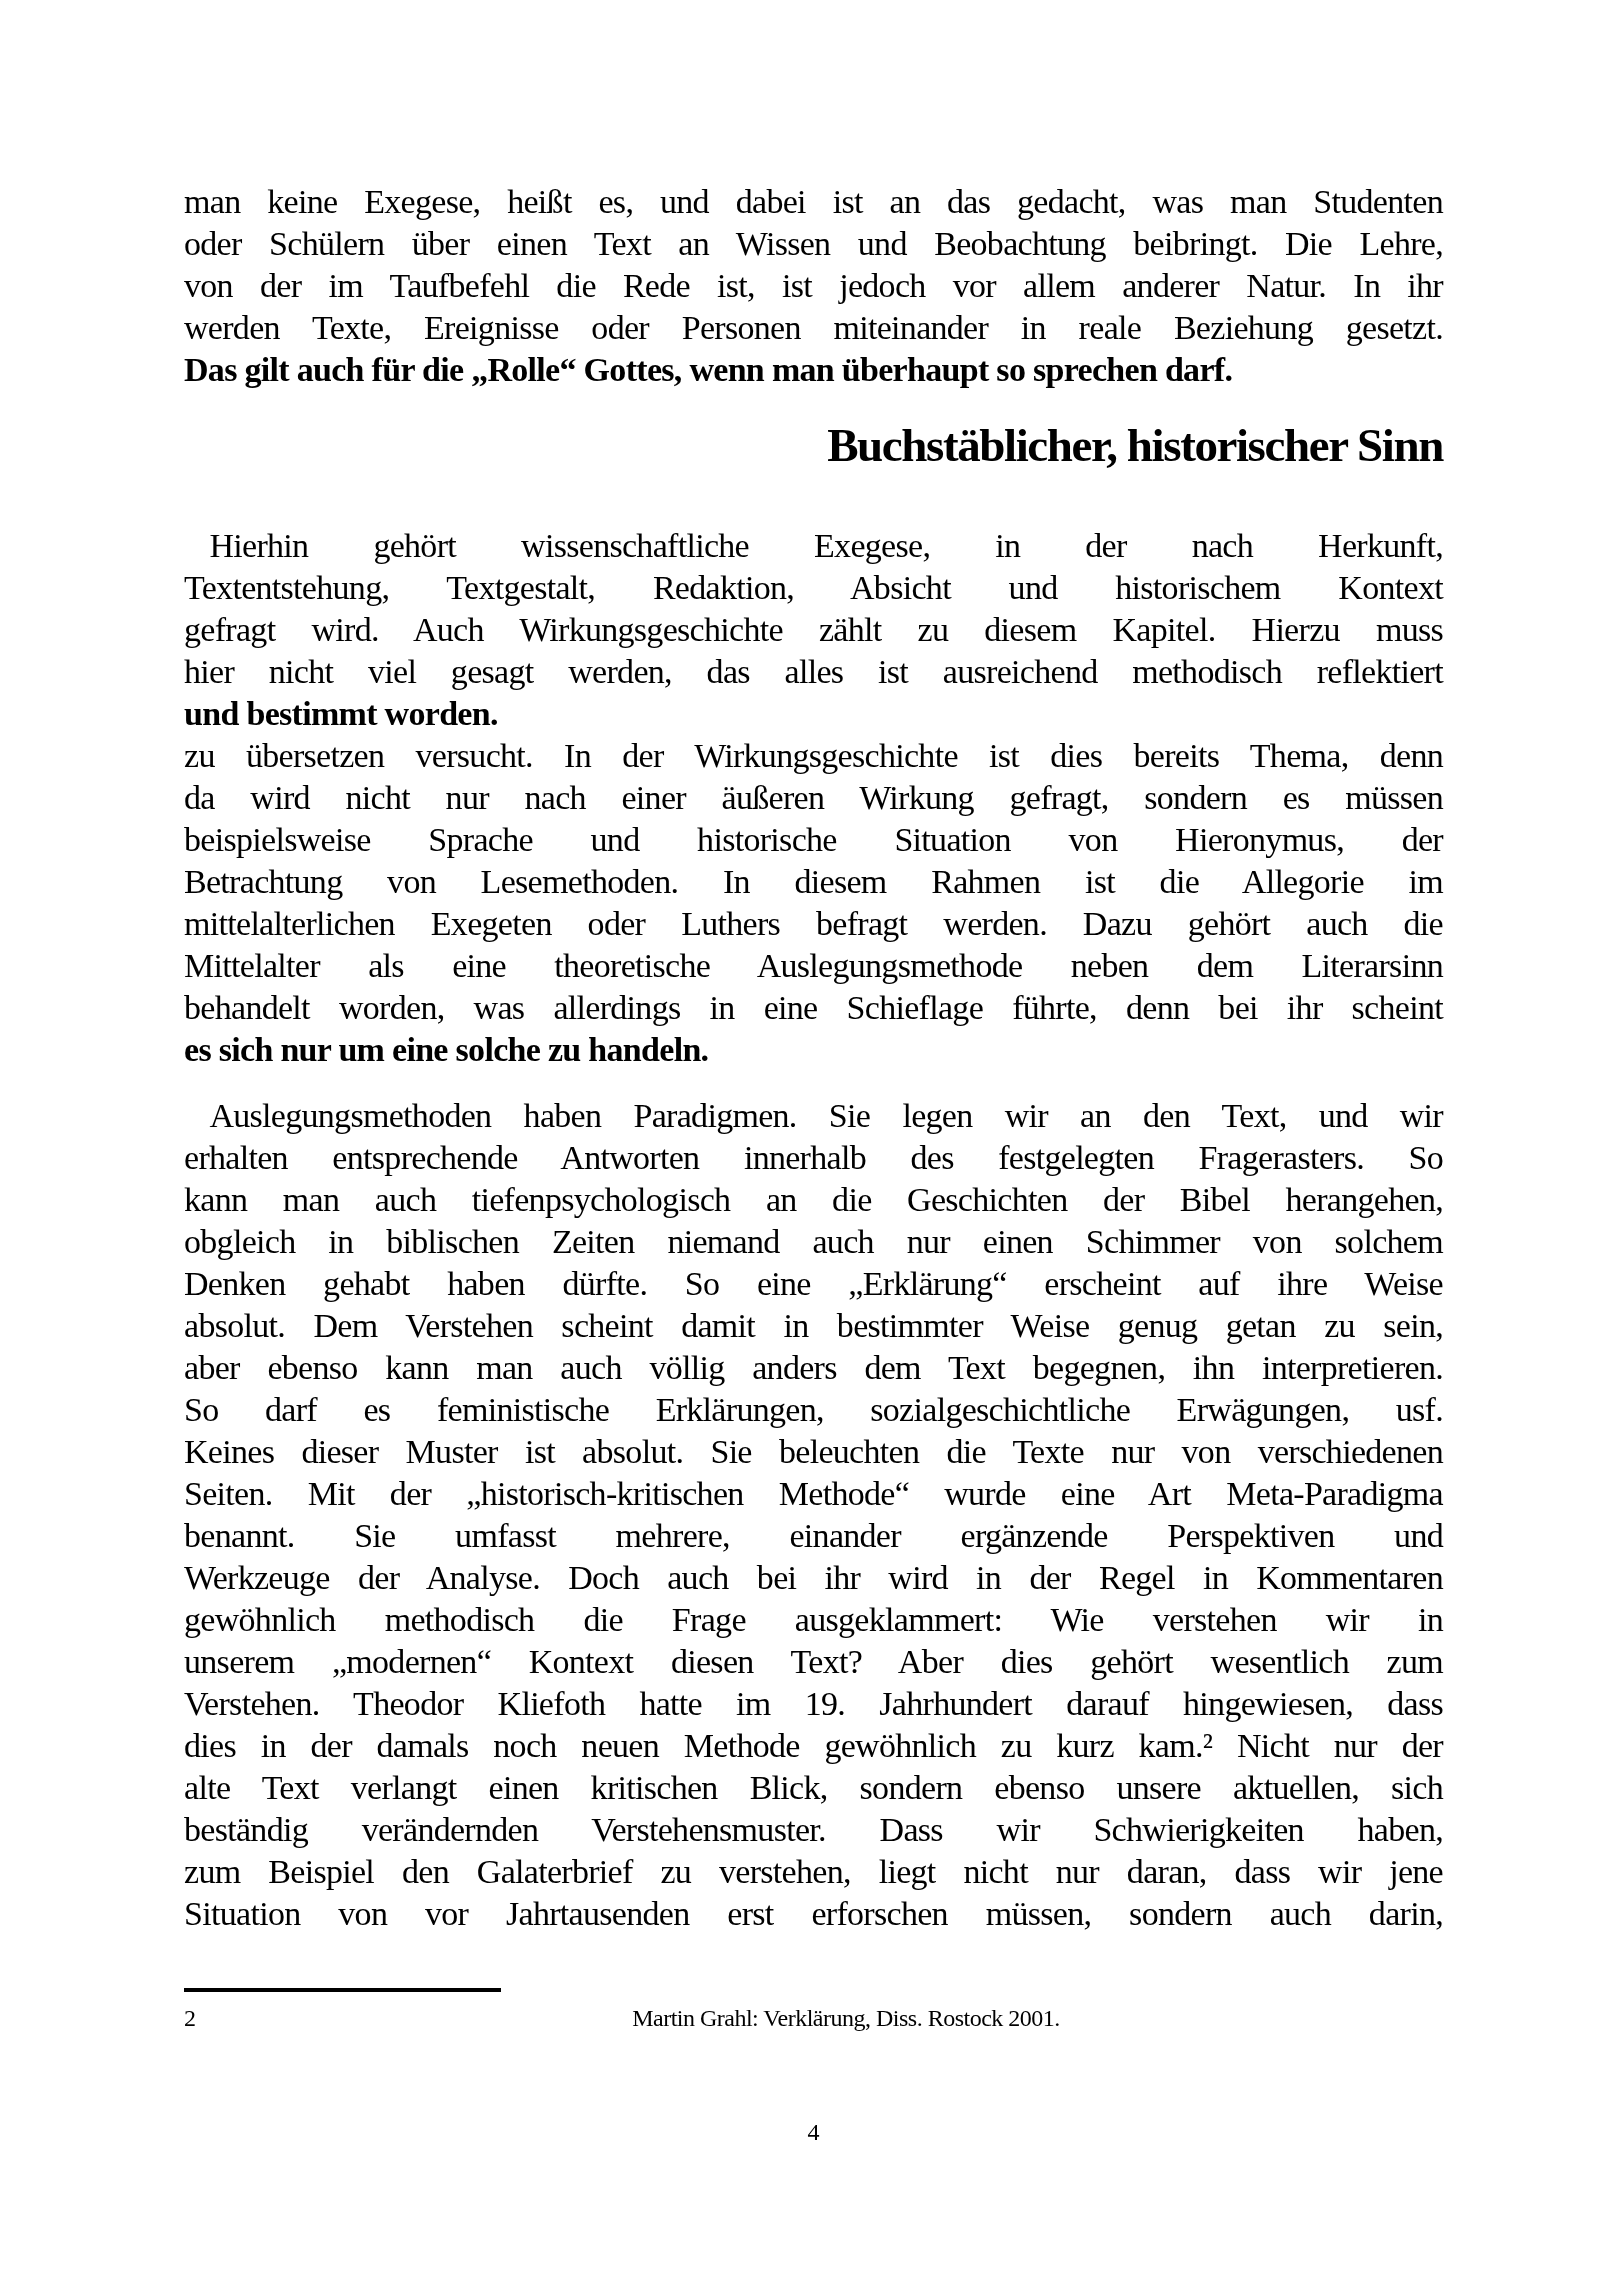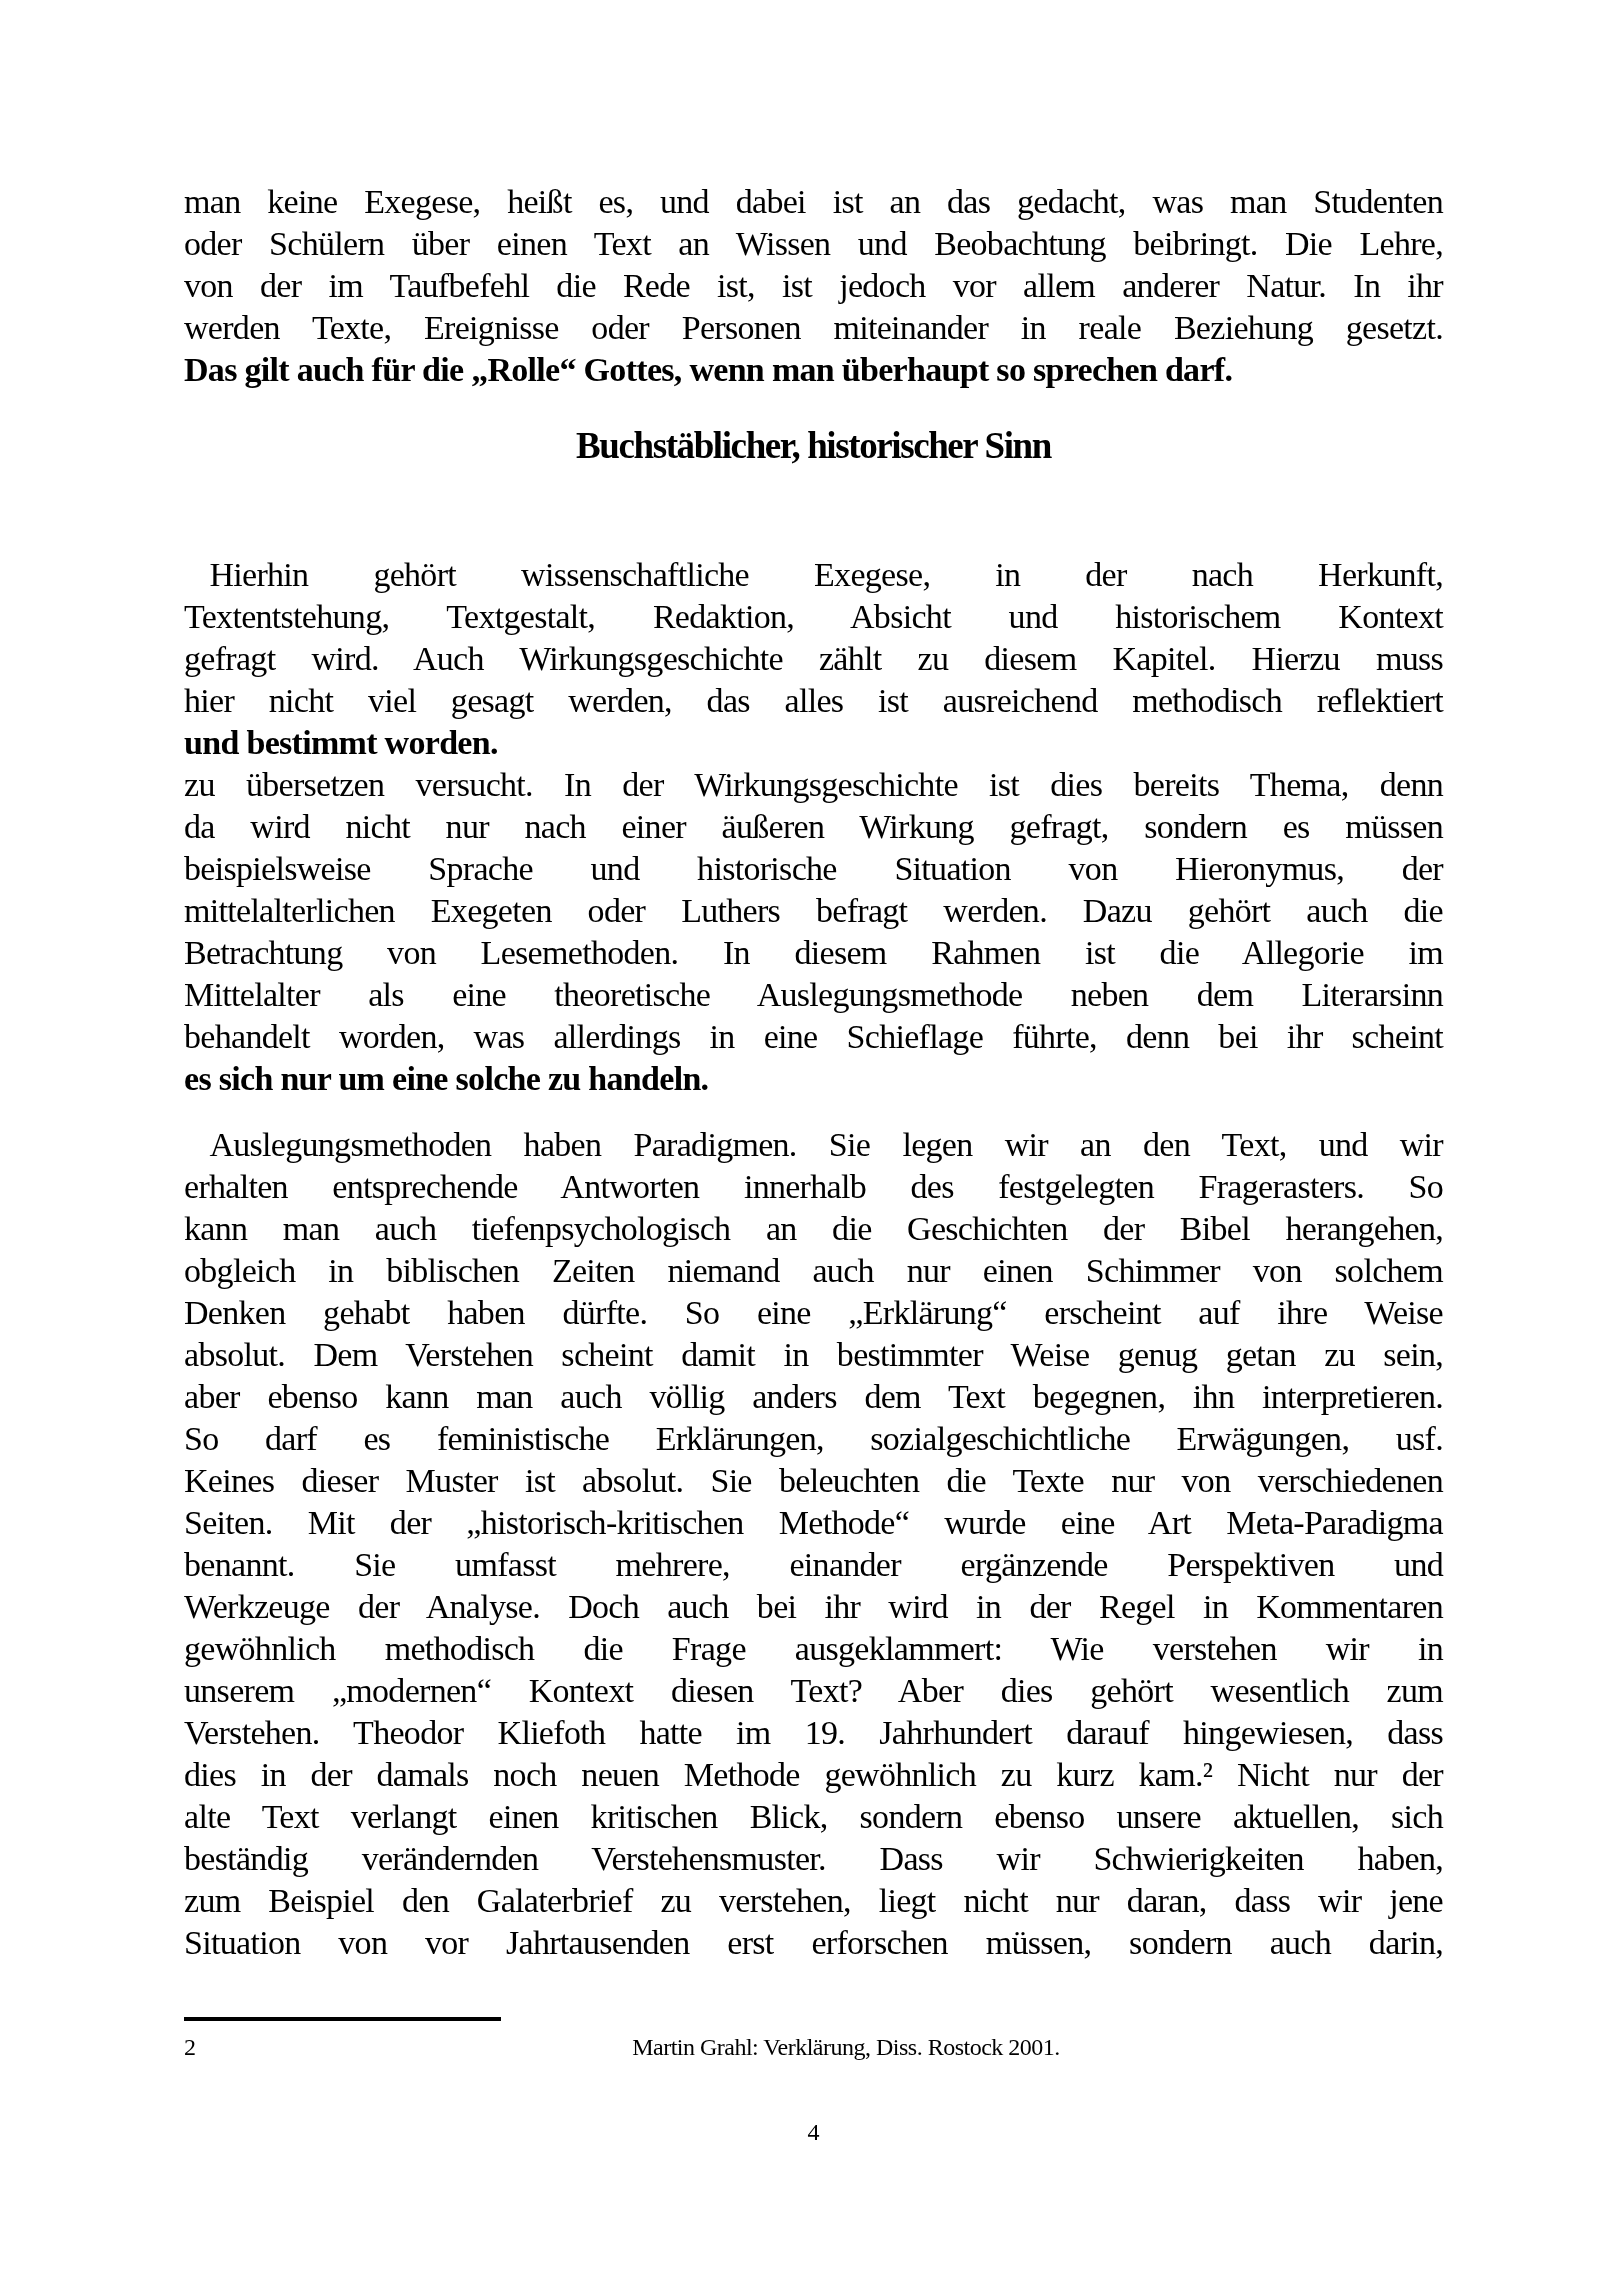--- a/index.html
+++ b/index.html
@@ -24,26 +24,26 @@
   .line {
     font-size: 34px;
     line-height: 42px;
     letter-spacing: -0.7px;
     text-align: justify;
     text-align-last: justify;
   }
   .line.end  { text-align-last: left; font-weight: bold; }
   .line.indent { text-indent: 25.4px; margin-top: 24px; }
   .heading {
-    margin: 27px 0 81px 0;
-    font-size: 37px;
+    margin: 27px 0 52px 0;
+    font-size: 47px;
     line-height: 55px;
     font-weight: bold;
     letter-spacing: -1.4px;
-    text-align: center;
+    text-align: right;
   }
   .footnote-area { margin-top: 53px; }
   .footnote-rule { width: 317px; height: 4.2px; background: #000000; }
   .footnote {
     display: flex;
     margin-top: 11px;
     font-size: 24px;
     line-height: 30px;
     letter-spacing: -0.5px;
   }
@@ -78,22 +78,22 @@
           <div class="line indent">Hierhin gehört wissenschaftliche Exegese, in der nach Herkunft,</div>
           <div class="line">Textentstehung, Textgestalt, Redaktion, Absicht und historischem Kontext</div>
           <div class="line">gefragt wird. Auch Wirkungsgeschichte zählt zu diesem Kapitel. Hierzu muss</div>
           <div class="line">hier nicht viel gesagt werden, das alles ist ausreichend methodisch reflektiert</div>
           <div class="line end">und bestimmt worden.</div>
         </div>
         <div class="paragraph">
           <div class="line">zu übersetzen versucht. In der Wirkungsgeschichte ist dies bereits Thema, denn</div>
           <div class="line">da wird nicht nur nach einer äußeren Wirkung gefragt, sondern es müssen</div>
           <div class="line">beispielsweise Sprache und historische Situation von Hieronymus, der</div>
+          <div class="line">Betrachtung von Lesemethoden. In diesem Rahmen ist die Allegorie im</div>
           <div class="line">mittelalterlichen Exegeten oder Luthers befragt werden. Dazu gehört auch die</div>
-          <div class="line">Betrachtung von Lesemethoden. In diesem Rahmen ist die Allegorie im</div>
           <div class="line">Mittelalter als eine theoretische Auslegungsmethode neben dem Literarsinn</div>
           <div class="line">behandelt worden, was allerdings in eine Schieflage führte, denn bei ihr scheint</div>
           <div class="line end">es sich nur um eine solche zu handeln.</div>
         </div>
         <div class="paragraph">
           <div class="line indent">Auslegungsmethoden haben Paradigmen. Sie legen wir an den Text, und wir</div>
           <div class="line">erhalten entsprechende Antworten innerhalb des festgelegten Fragerasters. So</div>
           <div class="line">kann man auch tiefenpsychologisch an die Geschichten der Bibel herangehen,</div>
           <div class="line">obgleich in biblischen Zeiten niemand auch nur einen Schimmer von solchem</div>
           <div class="line">Denken gehabt haben dürfte. So eine „Erklärung“  erscheint auf ihre Weise</div>

